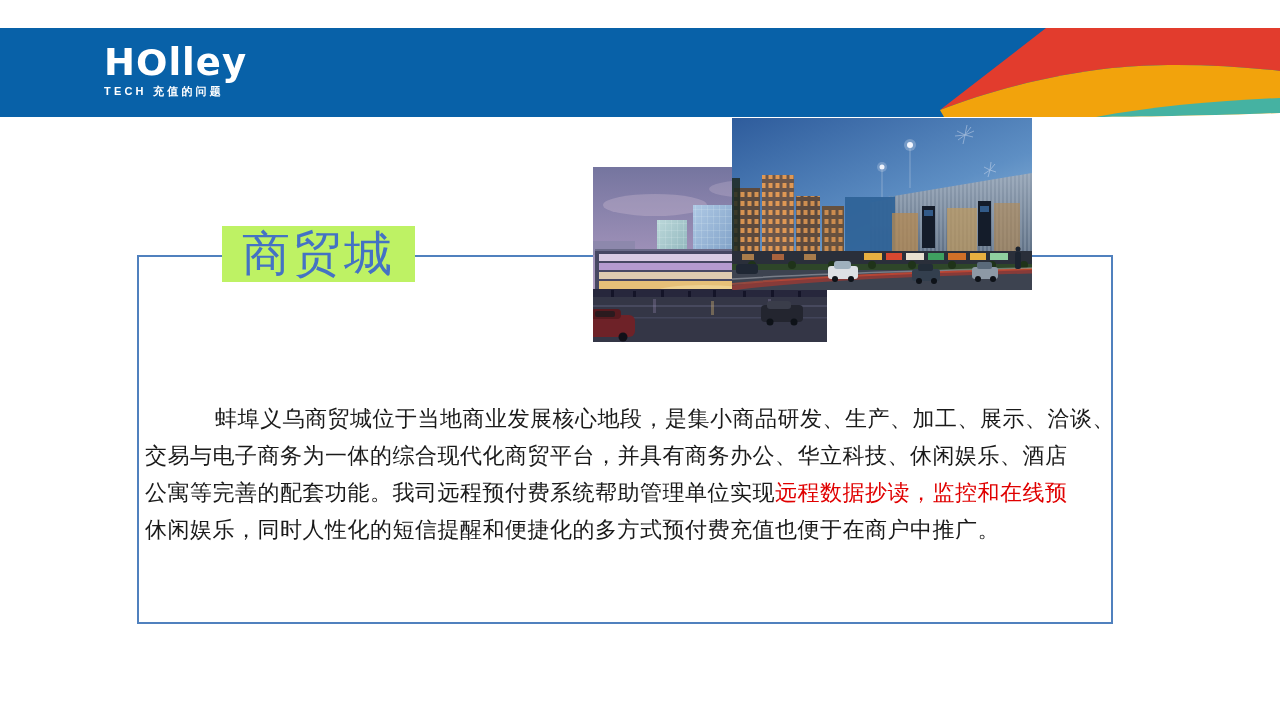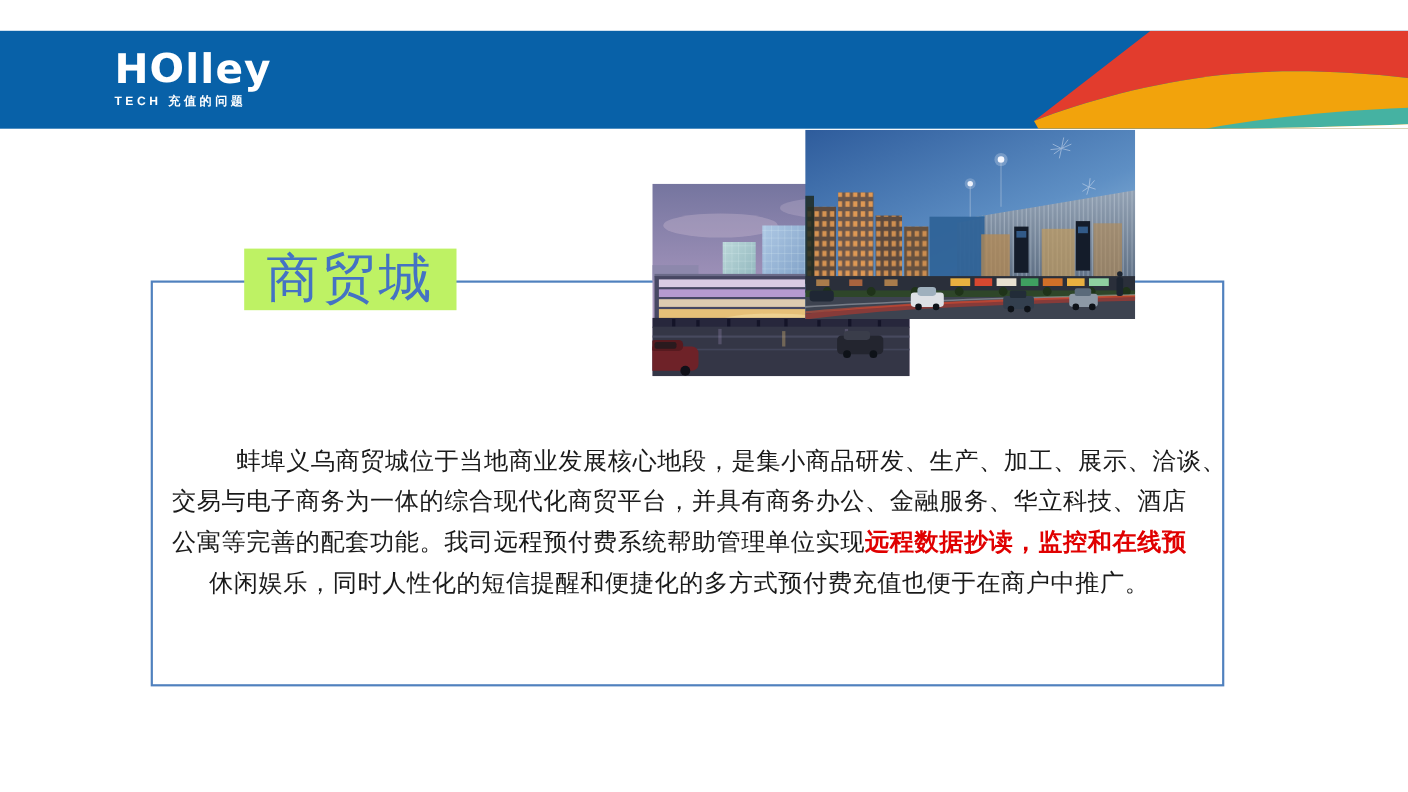--- a/index.html
+++ b/index.html
@@ -15,23 +15,23 @@
   .logo-word{font-family:"DejaVu Sans",sans-serif;font-weight:bold;font-size:37px;line-height:38px;letter-spacing:1px;}
   .logo-o{display:inline-block;transform:scaleY(0.98);}
   .logo-sub{font-size:11px;font-weight:bold;letter-spacing:3.2px;margin-top:2px;white-space:nowrap;}
   .banner-title{position:absolute;left:290px;top:21px;color:#fff;font-size:36px;font-weight:bold;letter-spacing:2px;line-height:42px;z-index:2;white-space:nowrap;}
   .content-box{position:absolute;left:137px;top:255px;width:976px;height:369px;border:2px solid var(--border-blue);box-sizing:border-box;z-index:1;}
   .section-heading{position:absolute;left:222px;top:226px;background:#bef264;padding:0 20px;font-size:48px;line-height:56px;color:var(--accent-blue);letter-spacing:3px;z-index:2;white-space:nowrap;}
   .photo{position:absolute;display:block;z-index:3;}
   .photo-left{left:593px;top:167px;width:234px;height:175px;}
   .photo-right{left:732px;top:118px;width:300px;height:172px;}
   .paragraph{position:absolute;left:145px;top:400px;width:945px;color:var(--text-dark);font-size:22px;z-index:2;}
-  .text-line{height:37px;line-height:37px;white-space:nowrap;letter-spacing:0.5px;text-align:center;}
+  .text-line{height:37px;line-height:37px;white-space:nowrap;letter-spacing:0.5px;}
   .text-line.indent{text-indent:70px;}
-  .run-highlight{color:var(--text-red);font-weight:bold;}
+  .run-highlight{color:var(--text-red);}
 </style>
 </head>
 <body>
 
 <div class="slide" style="--banner-blue: #0861A8; --deco-red: #E23C2D; --deco-orange: #F2A30C; --deco-teal: #45B2A2; --accent-blue: #4472C4; --border-blue: #5081BE; --text-dark: #1A1A1A; --text-red: #E00000;">
 
   <div class="banner">
 
     <svg class="banner-deco" viewBox="0 0 380 89" preserveAspectRatio="none">
       <path d="M146,0 L380,0 L380,43 C322,36 258,35 212,40 C148,47 86,64 40,82 Z" fill="#E23C2D"></path>
@@ -220,18 +220,18 @@
       <rect x="245" y="144" width="15" height="7" rx="2" fill="#5A6A7A"></rect>
       <circle cx="246" cy="161" r="3" fill="#0E1218"></circle>
         <circle cx="261" cy="161" r="3" fill="#0E1218"></circle>
       <rect x="283" y="134" width="6" height="17" rx="2" fill="#1C2430"></rect>
       <circle cx="286" cy="131" r="2.5" fill="#1C2430"></circle>
     </g>
   </svg>
 
   <div class="paragraph" id="paragraph">
       <div class="text-line indent"><span class="run-normal">蚌埠义乌商贸城位于当地商业发展核心地段，是集小商品研发、生产、加工、展示、洽谈、</span></div>
-      <div class="text-line"><span class="run-normal">交易与电子商务为一体的综合现代化商贸平台，并具有商务办公、金融服务、华立科技、酒店</span></div>
+      <div class="text-line"><span class="run-normal">交易与电子商务为一体的综合现代化商贸平台，并具有商务办公、华立科技、休闲娱乐、酒店</span></div>
       <div class="text-line"><span class="run-normal">公寓等完善的配套功能。我司远程预付费系统帮助管理单位实现</span><span class="run-highlight">远程数据抄读，监控和在线预</span></div>
       <div class="text-line"><span class="run-normal">休闲娱乐，同时人性化的短信提醒和便捷化的多方式预付费充值也便于在商户中推广。</span></div>
     </div>
 
 </div>
 
 </body></html>

